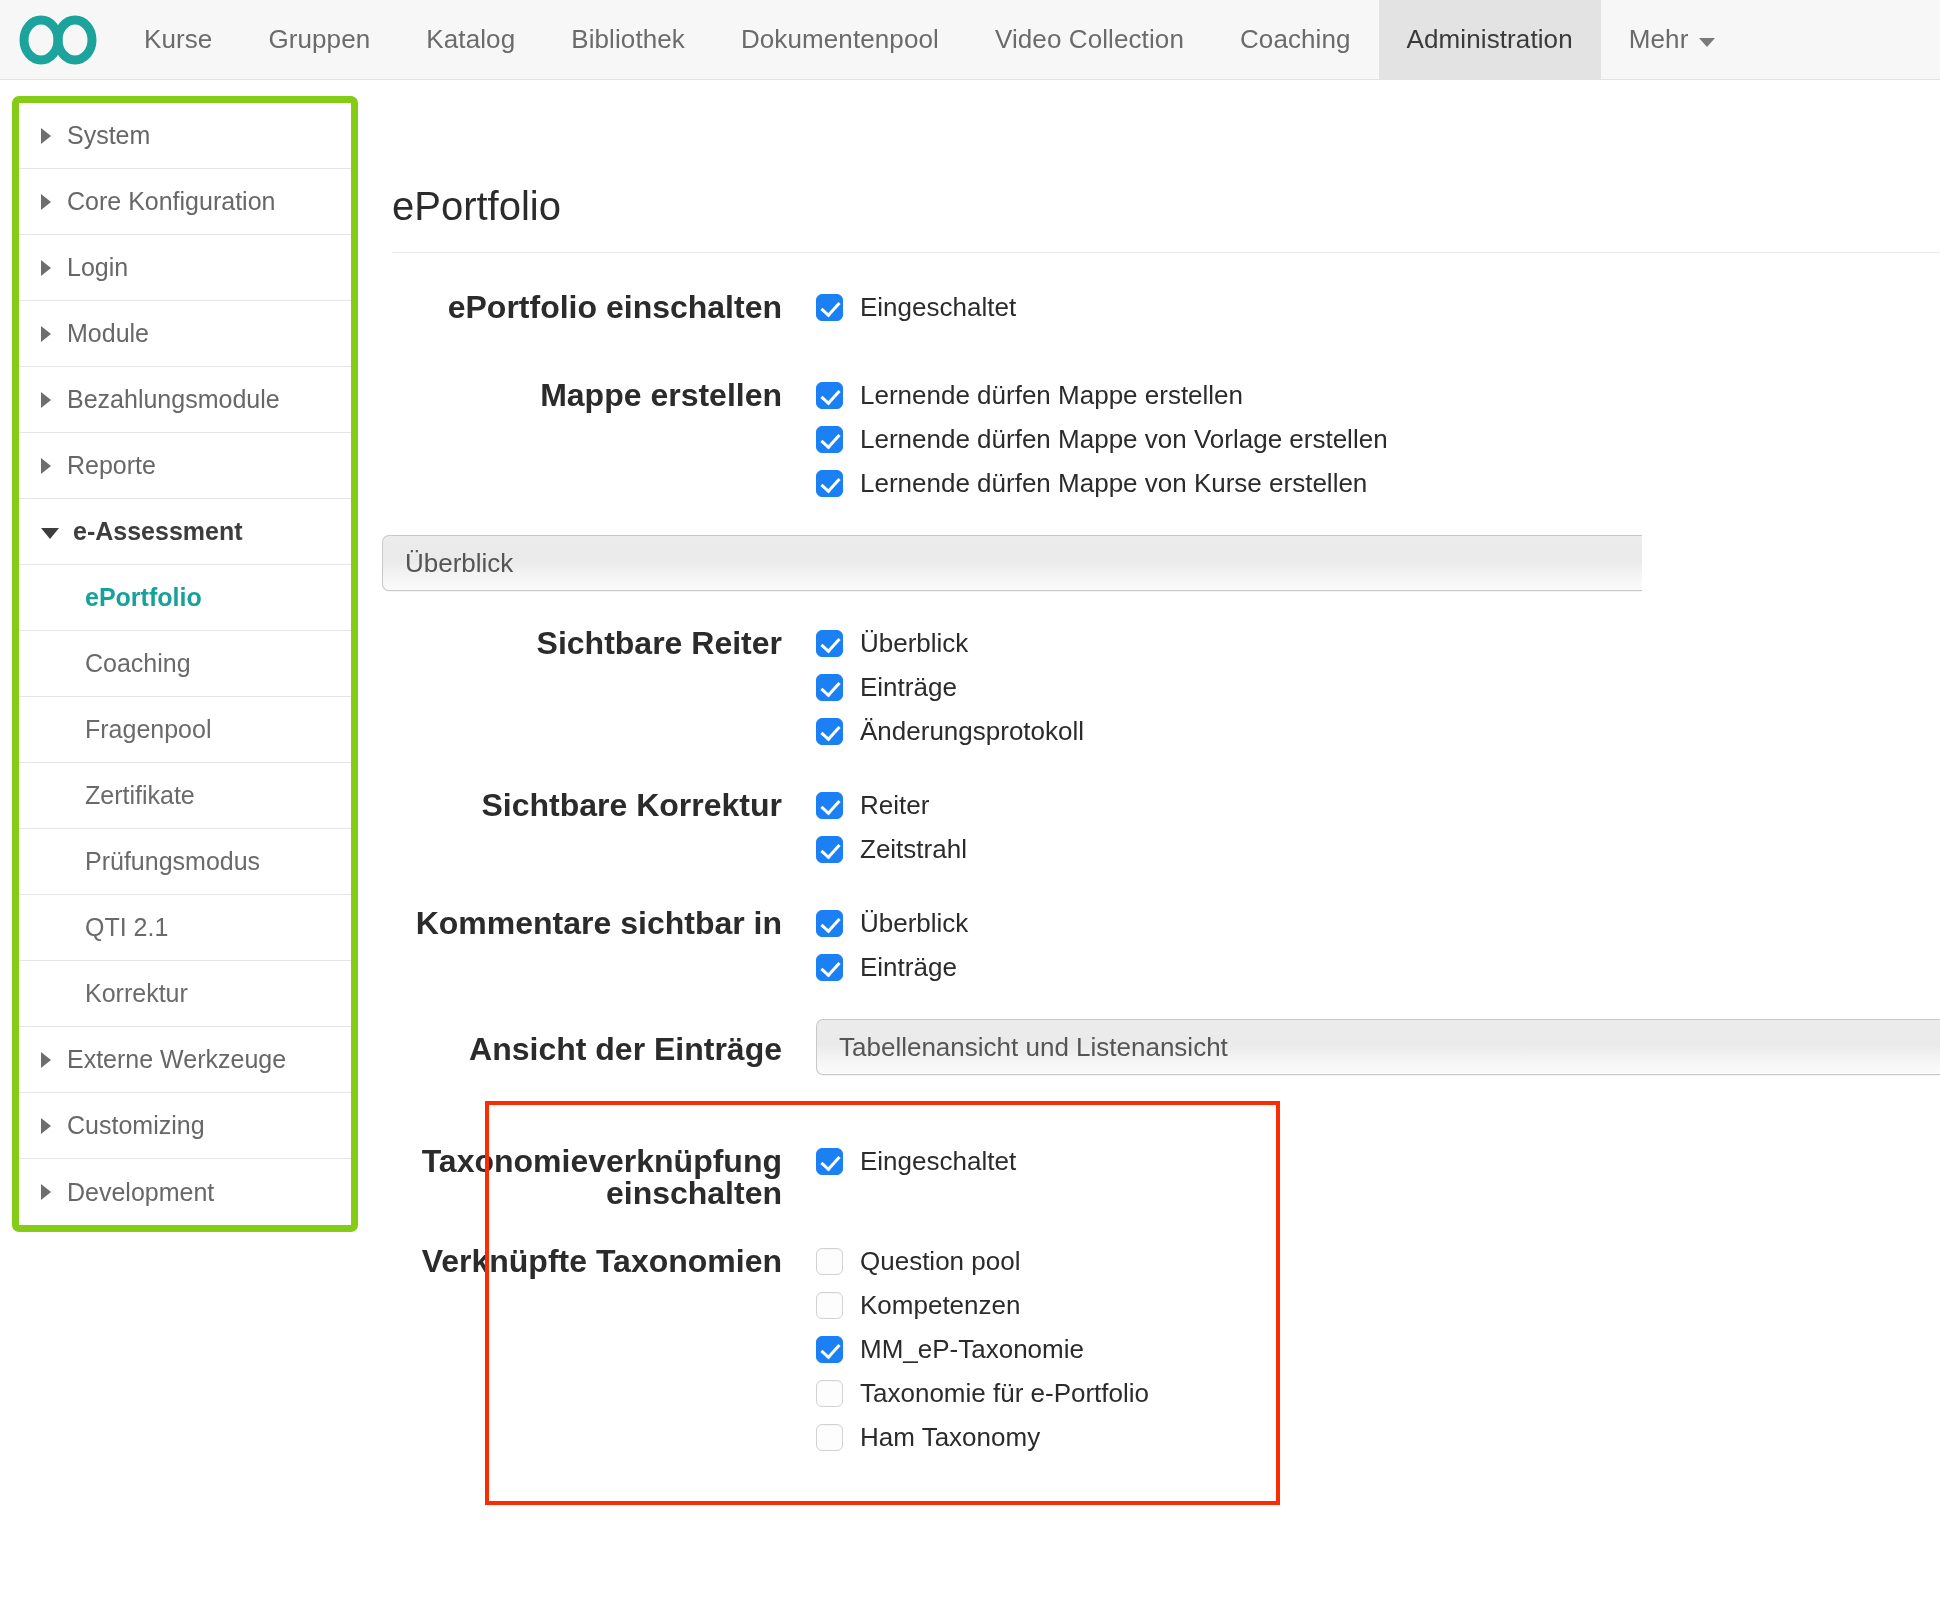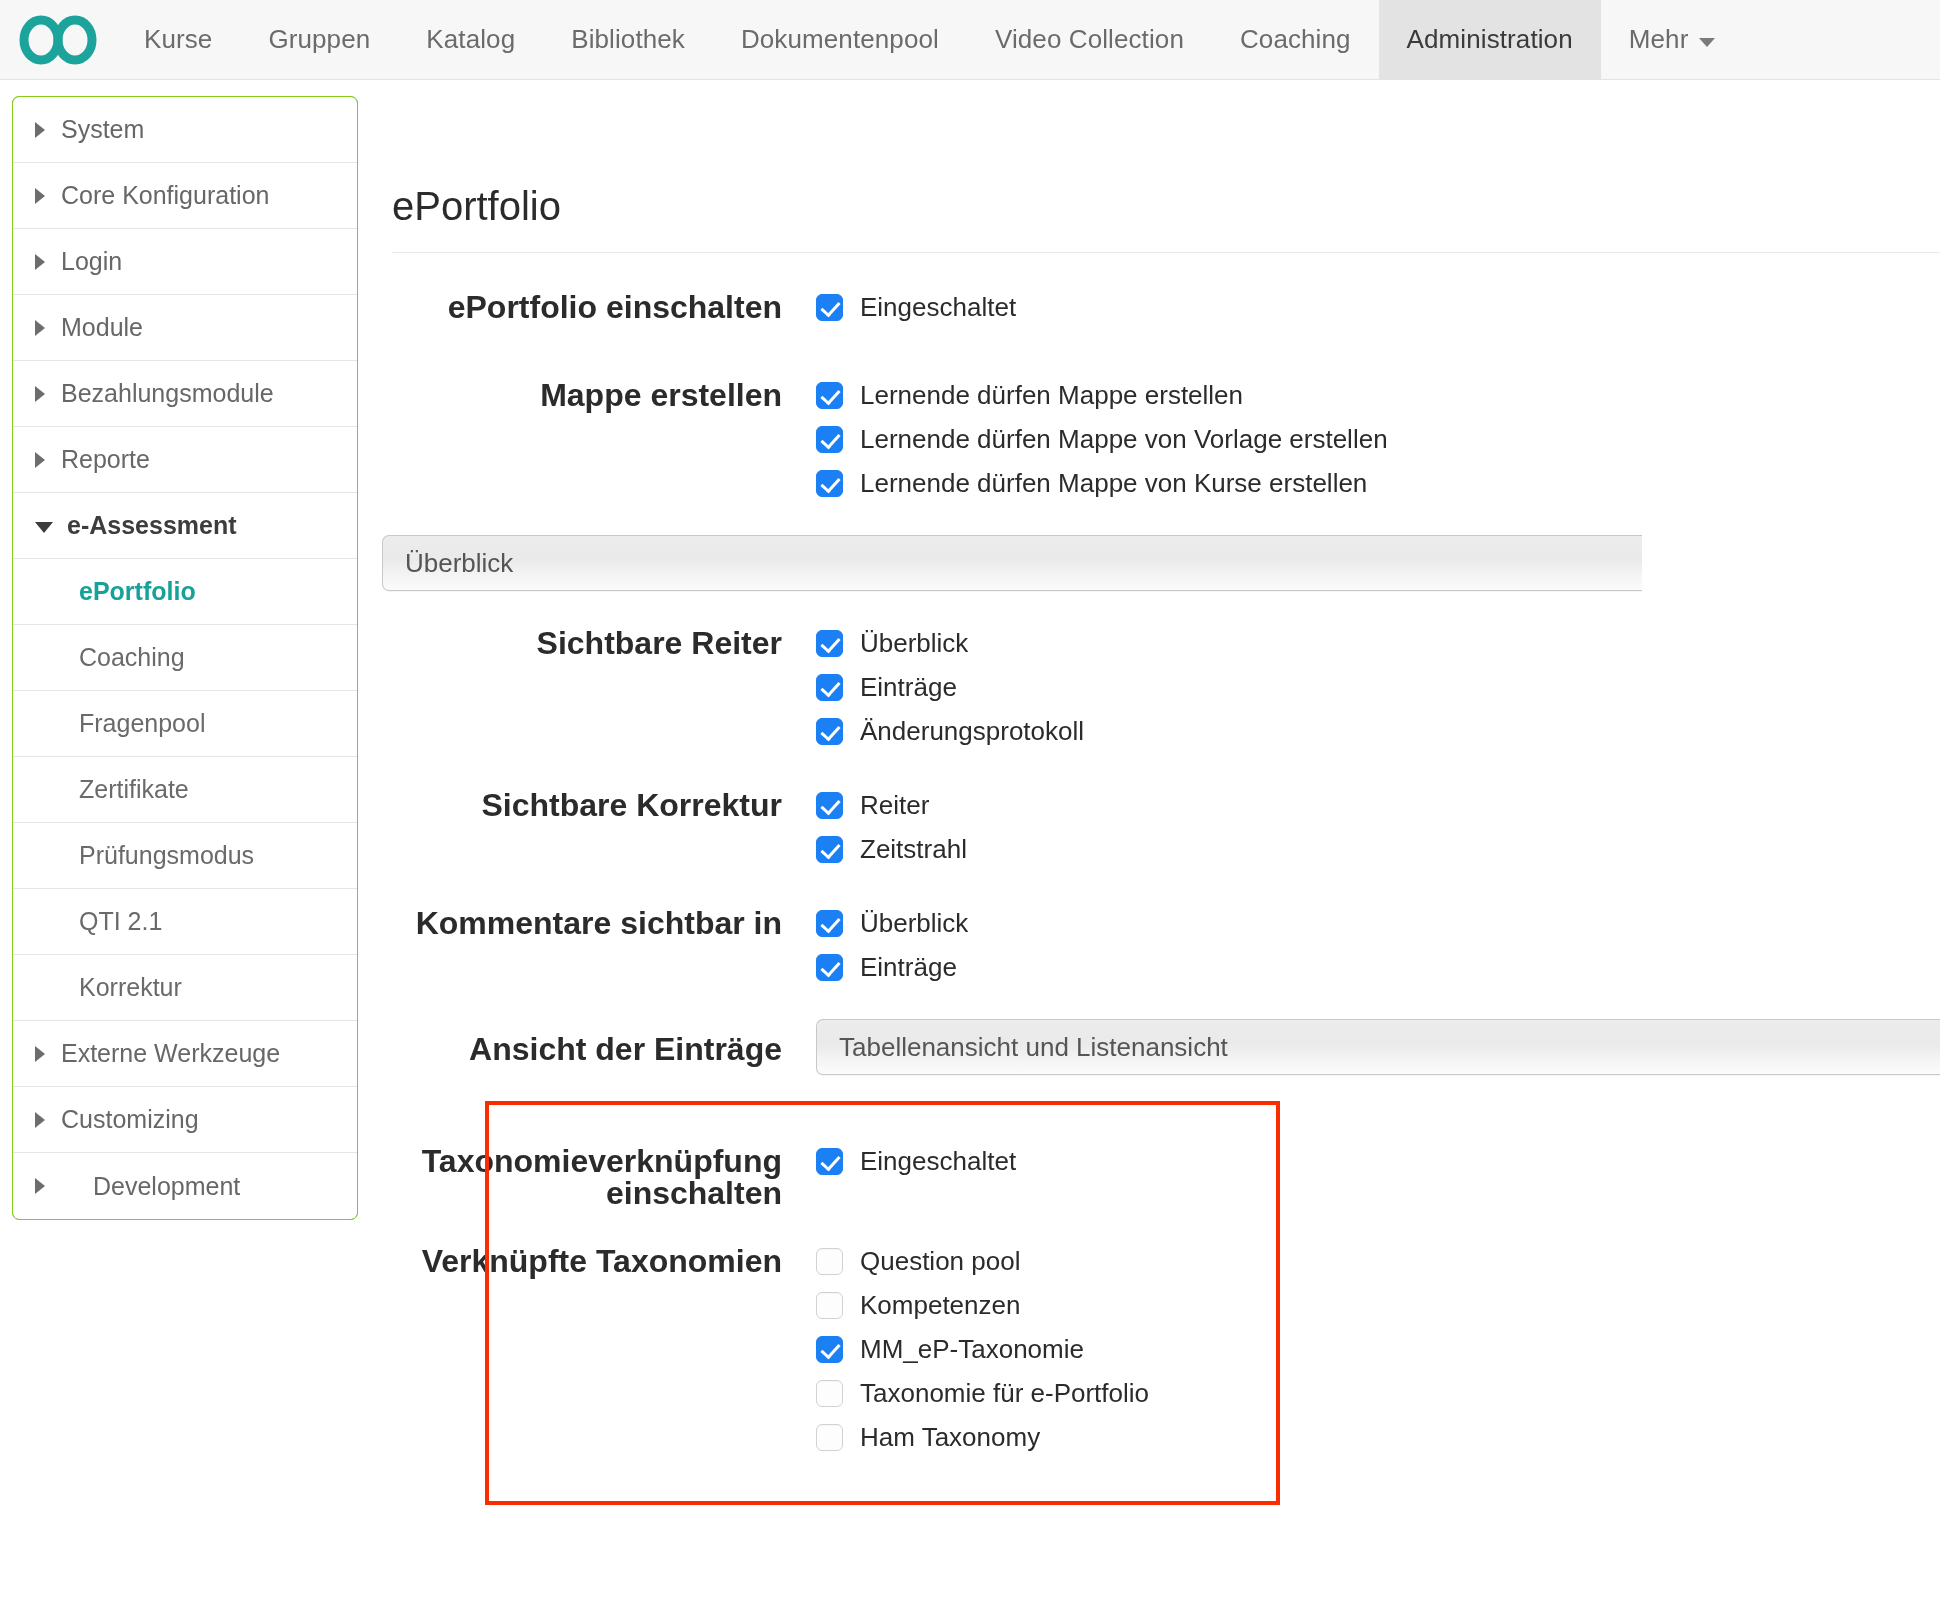--- a/index.html
+++ b/index.html
@@ -59,38 +59,38 @@
   .page {
     display: flex;
     align-items: flex-start;
   }
 
   
   .sidebar {
     width: 346px;
     flex: 0 0 346px;
     margin: 16px 0 0 12px;
-    border: 1px solid #84cc16;
+    border: 7px solid #84cc16;
     border-radius: 7px;
     background: #4d7c0f;
     overflow: hidden;
   }
   .side-item {
     position: relative;
     height: 66px;
     display: flex;
     align-items: center;
     padding-left: 22px;
     border-bottom: 1px solid #e6e6e6;
     font-size: 25px;
     color: #676767;
     cursor: pointer;
     background: #fff;
   }
-  .side-item:last-child { border-bottom: none; gap: 32px; }
+  .side-item:last-child { border-bottom: none; }
   .side-item .tri {
     width: 0; height: 0;
     margin-right: 16px;
     border-top: 8px solid transparent;
     border-bottom: 8px solid transparent;
     border-left: 10px solid #6d6d6d;
     flex: 0 0 auto;
   }
   .side-item .tri.down {
     border-left: 9px solid transparent;

